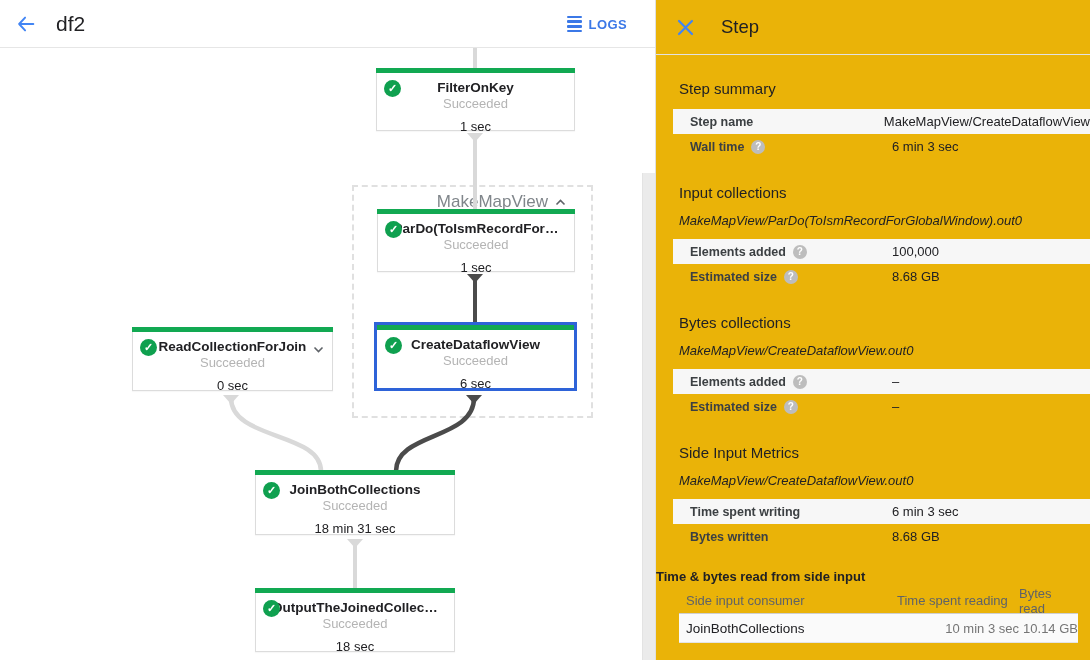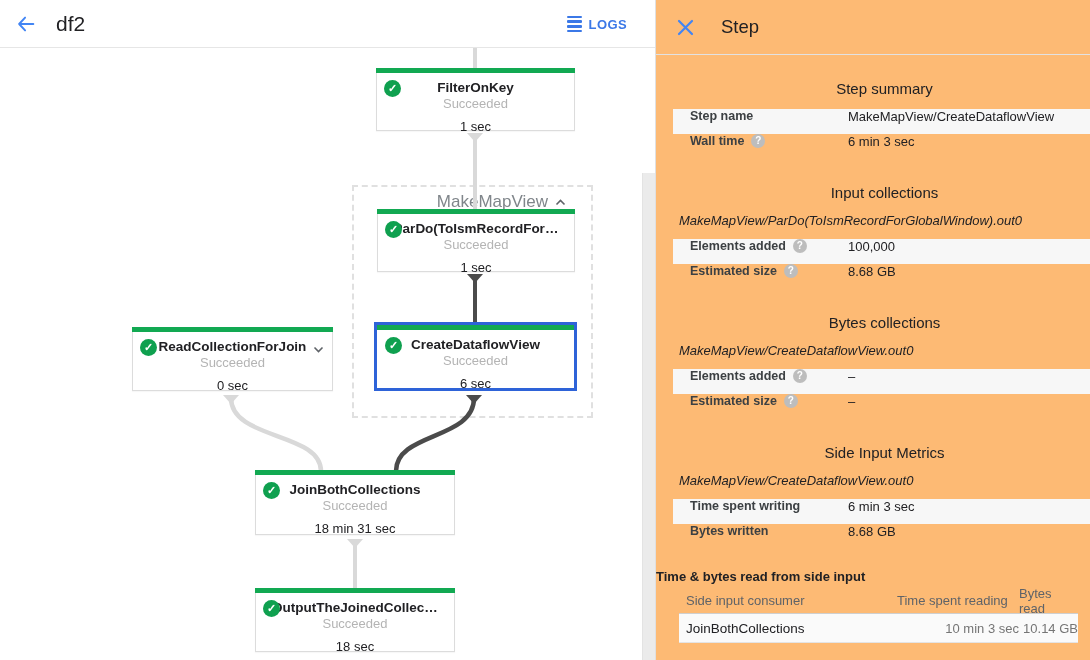--- a/index.html
+++ b/index.html
@@ -44,28 +44,28 @@
   .node-title{margin-top:11px;font-weight:bold;font-size:13.5px;color:var(--text);
     white-space:nowrap;overflow:hidden;}
   .node-status{color:var(--light-gray);margin-top:1px;}
   .node-time{color:var(--text);margin-top:8px;}
   .node-chevron{position:absolute;right:8px;top:13px;}
   
   .v-divider{position:absolute;left:655px;top:0;width:1px;height:660px;background:#e0e0e0;}
   .scroll-thumb{position:absolute;left:642px;top:173px;width:13px;height:487px;background:#ebebeb;
     border-left:1px solid #e3e3e3;cursor:pointer;}
   
-  .side-panel{position:absolute;left:656px;top:0;width:434px;height:660px;background:#fdba74;overflow:hidden;}
+  .side-panel{position:absolute;left:656px;top:0;width:434px;height:660px;background:#eab308;overflow:hidden;}
   .panel-header{height:55px;border-bottom:1px solid var(--border);display:flex;align-items:center;}
   .close-btn{margin-left:17px;width:24px;height:24px;display:flex;align-items:center;justify-content:center;cursor:pointer;}
   .panel-title{margin-left:24px;font-size:18.5px;color:var(--text);}
   .section{padding-top:25px;}
-  .section-heading{margin-left:23px;font-size:15px;color:var(--text);margin-bottom:12px;text-align:center;}
+  .section-heading{margin-left:23px;font-size:15px;color:var(--text);margin-bottom:12px;}
   .collection-name{margin-left:23px;font-size:13px;color:var(--text);margin-bottom:11px;font-style:italic;}
-  .metric-row{display:flex;align-items:flex-start;height:25px;margin-left:17px;padding-left:17px;}
+  .metric-row{display:flex;align-items:center;height:25px;margin-left:17px;padding-left:17px;gap:44px;}
   .metric-row.shaded{background:var(--row-bg);}
   .metric-label{display:flex;align-items:center;gap:7px;width:158px;
     font-weight:bold;font-size:12.5px;color:#3c4043;}
   .help-icon{display:inline-block;width:14px;height:14px;border-radius:50%;background:#bdbdbd;
     color:#fff;font-size:10px;font-weight:bold;line-height:14px;text-align:center;cursor:pointer;}
   .metric-value{font-size:13px;color:var(--text);}
   .table-heading{font-size:13px;font-weight:bold;color:var(--text);margin-bottom:4px;}
   .side-table{margin-left:23px;margin-right:12px;}
   .t-row{display:flex;align-items:center;}
   .t-head{height:26px;border-bottom:1px solid #cfcfcf;color:#5f6368;font-size:13px;justify-content:space-between;}

